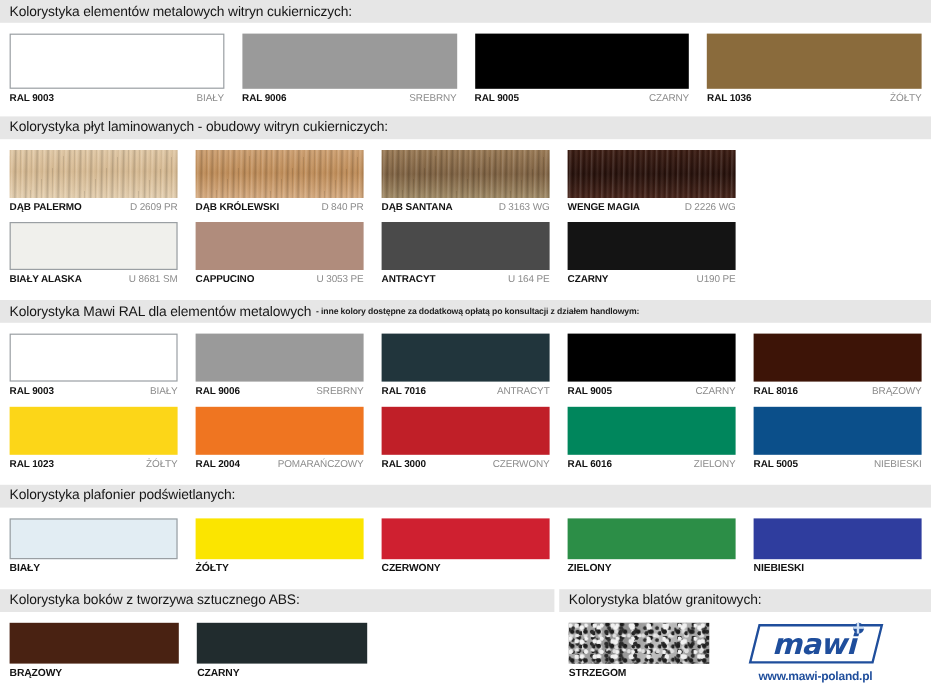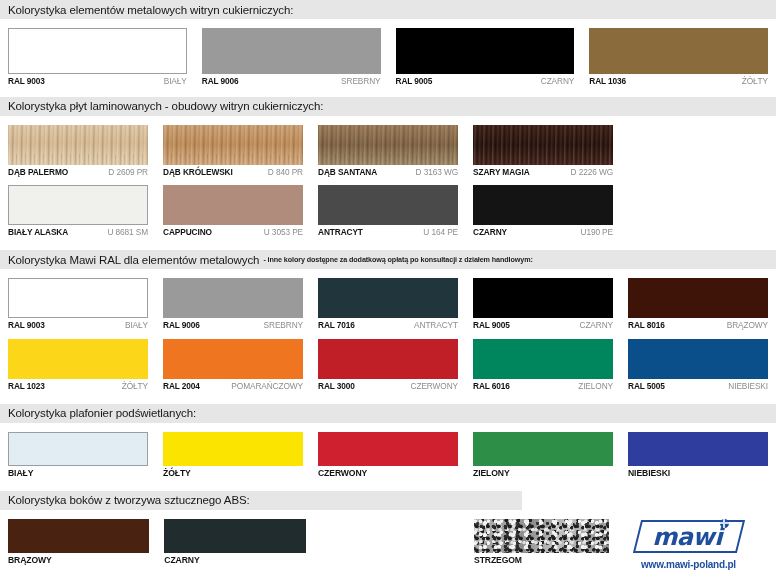--- a/index.html
+++ b/index.html
@@ -69,21 +69,21 @@
   .gap11{height:11px;}
   .gap13{height:13px;}
 
   
   .split{display:flex;}
   .split > div{flex:0 0 auto;}
   .split-left{width:466px;}
   .split-right{width:310px;}
   .head-row{display:flex;}
   .head-row .sec-head{flex:0 0 auto;}
-  .head-left{width:522px;margin-right:4px;}
+  .head-left{width:462px;margin-right:4px;}
   .head-right{width:310px;}
 
   
   .granite{
     position:relative;
     background-color:#9d9d9d;
     background-image:
       radial-gradient(circle at 10% 20%, #f2f2f2 0 1.5px, transparent 2px),
       radial-gradient(circle at 26% 62%, #1e1e1e 0 1.6px, transparent 2.2px),
       radial-gradient(circle at 44% 18%, #efefef 0 1.7px, transparent 2.2px),
@@ -221,21 +221,21 @@
     <div class="cell">
       <div class="chip h40 wood santana"></div>
       <div class="caption">
         <span class="cap-name">DĄB SANTANA</span>
         <span class="cap-code">D 3163 WG</span>
       </div>
     </div>
     <div class="cell">
       <div class="chip h40 wood wenge"></div>
       <div class="caption">
-        <span class="cap-name">SZARY MAGIA</span>
+        <span class="cap-name">WENGE MAGIA</span>
         <span class="cap-code">D 2226 WG</span>
       </div>
     </div>
   </div>
   <div class="grid">
     <div class="cell">
       <div class="chip h40 bordered" style="background:#f0f0ec"></div>
       <div class="caption">
         <span class="cap-name">BIAŁY ALASKA</span>
         <span class="cap-code">U 8681 SM</span>
@@ -381,20 +381,23 @@
         <span class="cap-name">NIEBIESKI</span>
       </div>
     </div>
   </div>
 
   <div class="gap13"></div>
 
   <div class="head-row">
     <div class="sec-head head-left">
       <span>Kolorystyka boków z tworzywa sztucznego ABS:</span>
+    </div>
+    <div class="sec-head head-right">
+      <span>Kolorystyka blatów granitowych:</span>
     </div>
   </div>
 
   <div class="split">
     <div class="split-left">
       <div class="grid cols3" style="padding-right:4px;">
         <div class="cell">
           <div class="chip h34" style="background:#492212"></div>
           <div class="caption cap-only">
             <span class="cap-name">BRĄZOWY</span>
@@ -404,21 +407,21 @@
           <div class="chip h34" style="background:#212c2e"></div>
           <div class="caption cap-only">
             <span class="cap-name">CZARNY</span>
           </div>
         </div>
       </div>
     </div>
 
     <div class="split-right">
       <div style="display:flex;padding:0 8px;box-sizing:border-box;">
-        <div class="cell" style="width:135px;">
+        <div class="cell" style="width:117px;">
           <div class="chip h34 granite"></div>
           <div class="caption cap-only">
             <span class="cap-name">STRZEGOM</span>
           </div>
         </div>
         <div style="flex:1;">
           <div class="logo-wrap">
             <div class="logo-mark">
               <div class="logo-box"></div>
               <div class="logo-text">mawi</div>

